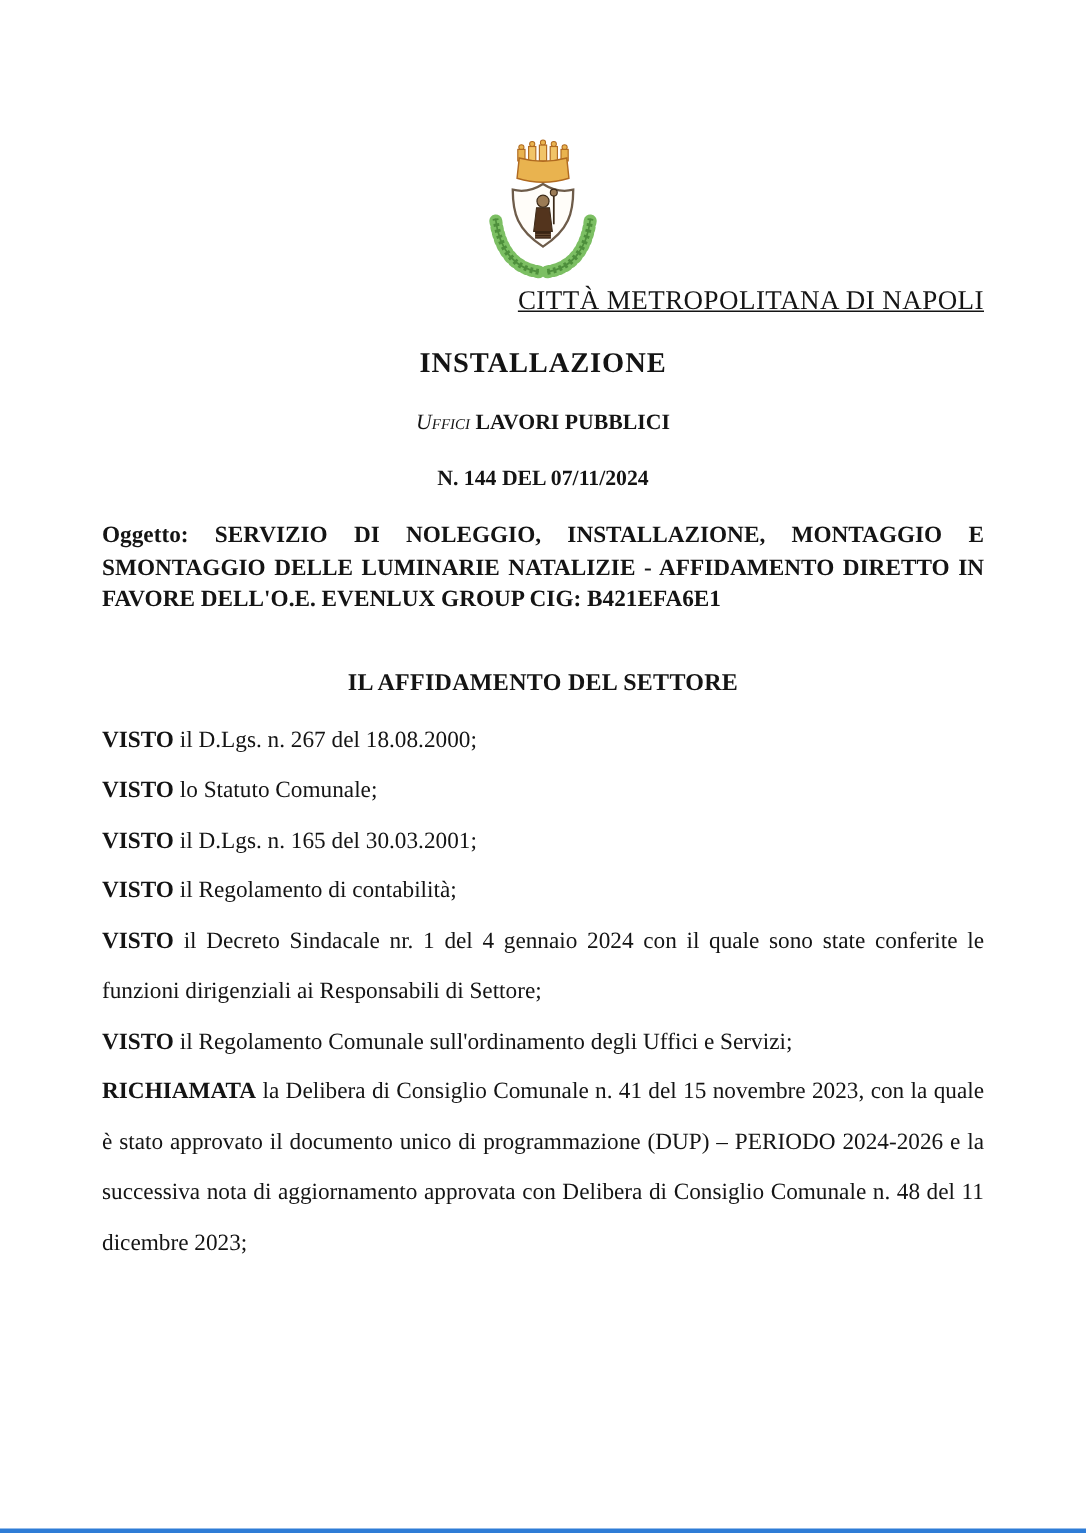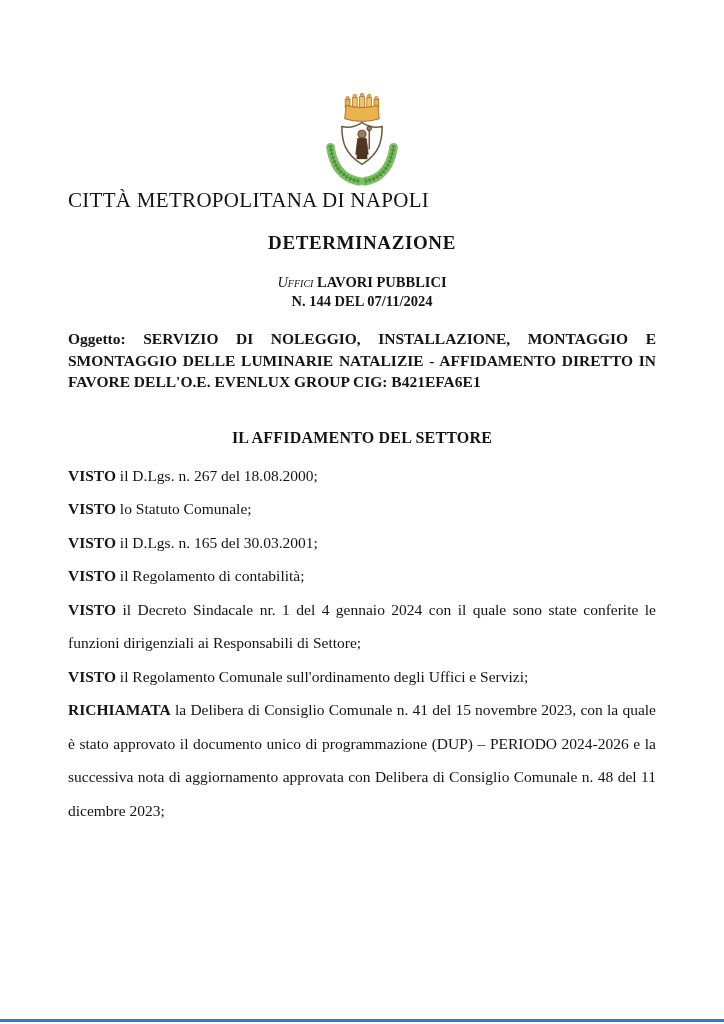--- a/index.html
+++ b/index.html
@@ -17,31 +17,31 @@
   .registry .line2 { word-spacing: 6px; }
 
   .crest-wrap { text-align: center; margin-top: 32px; height: 98px; }
   .crest-wrap svg { display: inline-block; }
 
   .city-title {
     text-align: center; font-weight: bold; font-size: 27px;
     letter-spacing: 0.5px; margin-top: 20px; line-height: 28px;
   }
   .metro-title {
-    text-align: left; font-size: 21px; letter-spacing: 0.3px;
-    margin-top: 3px; line-height: 19px;
+    text-align: right; font-size: 18px; letter-spacing: 0.3px;
+    text-decoration: underline; margin-top: 3px; line-height: 19px;
   }
   .doc-type {
     text-align: center; font-weight: bold; font-size: 19px;
     letter-spacing: 0.6px; margin-top: 22px; line-height: 22px;
   }
   .settore-line { text-align: center; font-size: 14.5px; margin-top: 20px; line-height: 17px; }
   .settore-label { font-style: italic; font-variant: small-caps; }
   .settore-value { font-weight: bold; }
-  .number-line { text-align: center; font-weight: bold; font-size: 14.5px; margin-top: 2px; line-height: 17px; }
+  .number-line { text-align: center; font-weight: bold; font-size: 14.5px; margin-top: 20px; line-height: 17px; }
 
   .subject {
     margin-top: 18px; font-weight: bold; font-size: 15.5px;
     line-height: 21.5px; text-align: justify;
   }
 
   .section-heading {
     text-align: center; font-weight: bold; font-size: 16px;
     margin-top: 36px; line-height: 18px; letter-spacing: 0.2px;
   }
@@ -98,21 +98,21 @@
         <path d="M47,95 C33,93 20,83 17,58" stroke="#4e8f3c" stroke-width="1.2"></path>
         <path d="M53,95 C67,93 80,83 83,58" stroke-width="9" stroke-dasharray="1.6 2.8" stroke-linecap="round" stroke="#7cbf63"></path>
         <path d="M53,95 C67,93 80,83 83,58" stroke-width="4" stroke-dasharray="2 2.2" stroke="#4e8f3c"></path>
         <path d="M53,95 C67,93 80,83 83,58" stroke="#4e8f3c" stroke-width="1.2"></path>
       </g>
     </svg>
   </div>
 
   <div class="metro-title">CITTÀ METROPOLITANA DI NAPOLI</div>
 
-  <div class="doc-type">DETERMINAZIONE</div>
+  <div class="doc-type">INSTALLAZIONE</div>
 
   <div class="settore-line">
     <span class="settore-label">Uffici</span>
     <span class="settore-value">LAVORI PUBBLICI</span>
   </div>
   <div class="number-line">N. 144 DEL 07/11/2024</div>
 
   <div class="subject">
     <span>Oggetto:</span>
     <span> </span>

